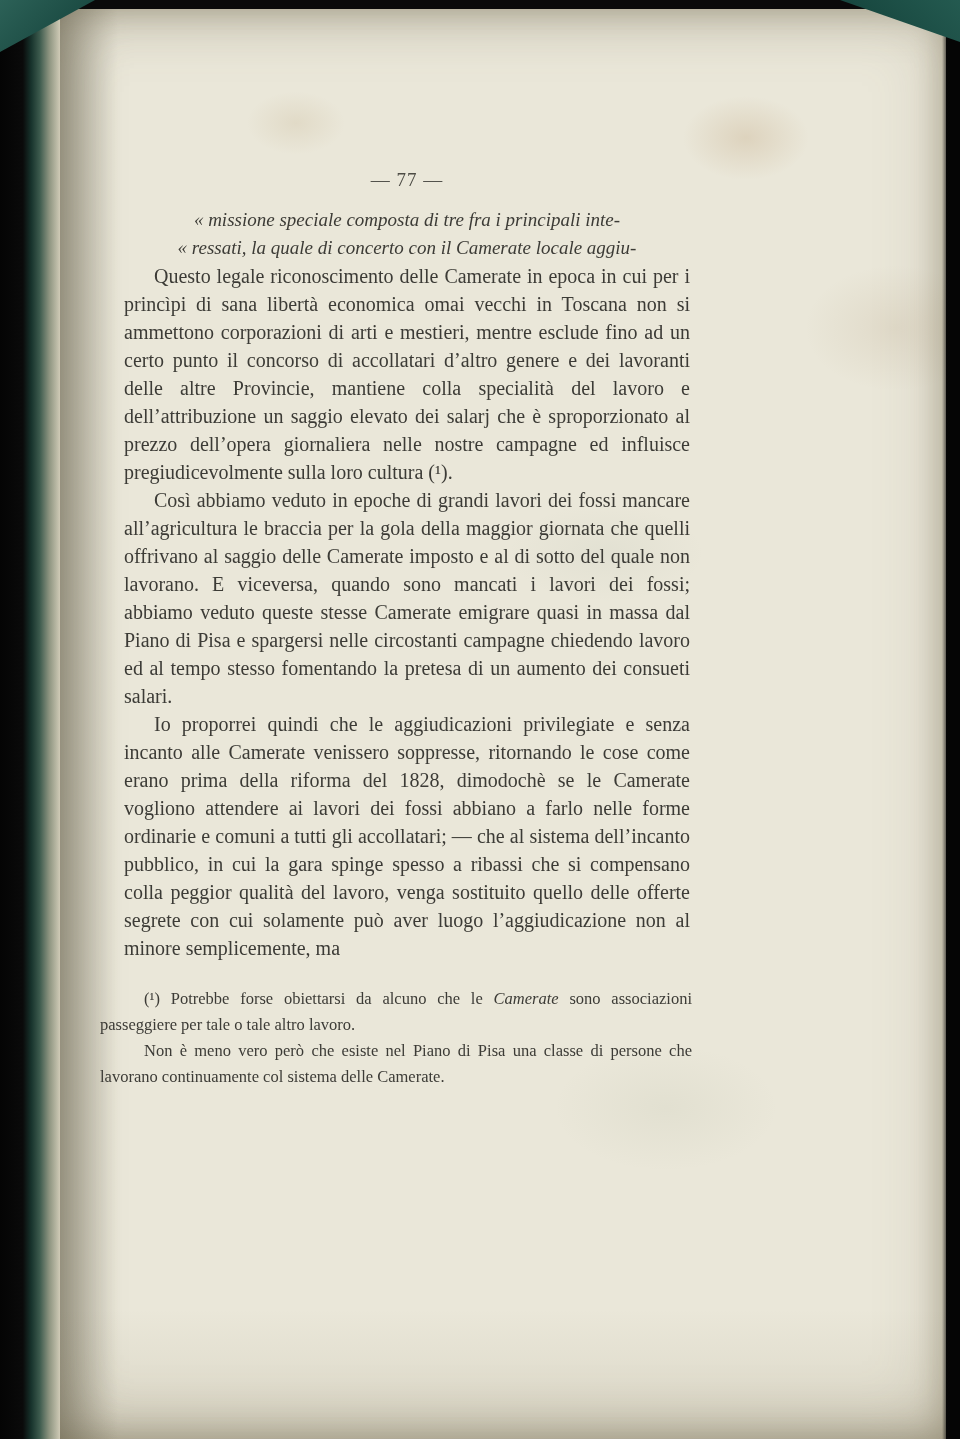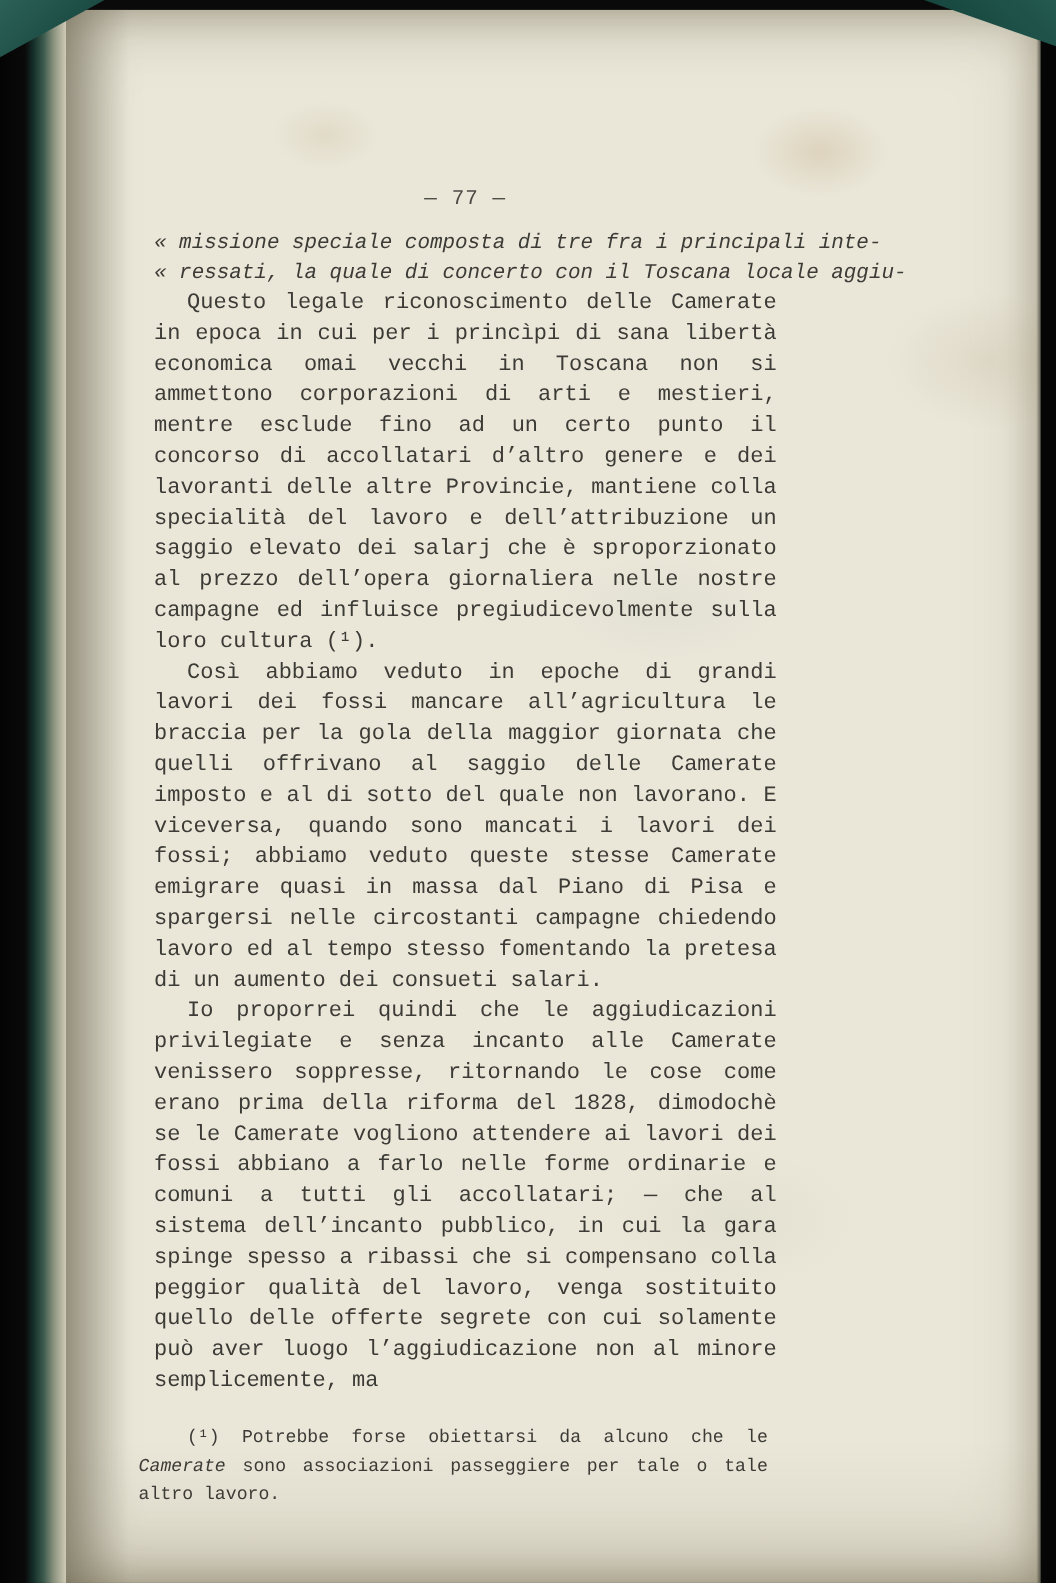--- a/index.html
+++ b/index.html
@@ -80,29 +80,28 @@
     position: absolute;
     top: 0; right: 0;
     width: 120px; height: 42px;
     background: linear-gradient(225deg, #245a50, #123f38);
     clip-path: polygon(0 0, 100% 0, 100% 100%);
     z-index: 4;
   }
   
   .content {
     position: absolute;
-    left: 140px;
+    left: 124px;
     top: 166px;
     width: 566px;
     color: #3c3b36;
     font-size: 20px;
     line-height: 28px;
     text-align: justify;
     z-index: 5;
-    font-family: Liberation Mono, monospace;
   }
   .page-number {
     text-align: center;
     font-size: 19px;
     color: #4d4c45;
     margin-bottom: 12px;
     letter-spacing: 1px;
   }
   .quote {
     font-style: italic;
@@ -118,21 +117,21 @@
     text-indent: 30px;
   }
   .footnotes {
     margin-top: 24px;
     margin-left: -24px;
     width: 592px;
     font-size: 16.5px;
     line-height: 26px;
   }
   .footnotes p {
-    margin: 10px;
+    margin: 0;
     text-indent: 44px;
   }
   .it { font-style: italic; }
 </style>
 </head>
 <body>
 
 <div class="scan">
 
   <div class="edge-left"></div>
@@ -142,26 +141,27 @@
   <div class="corner-tr"></div>
 
   <div class="paper"></div>
 
   <div class="content">
 
     <div class="page-number">— 77 —</div>
 
     <div class="quote">
       <div class="quote-line">« missione speciale composta di tre fra i principali inte-</div>
-      <div class="quote-line">« ressati, la quale di concerto con il Toscana locale aggiu-</div>
+      <div class="quote-line">« ressati, la quale di concerto con il Camerate locale aggiu-</div>
     </div>
 
     <p class="para">Questo legale riconoscimento delle Camerate in epoca in cui per i princìpi di sana libertà economica omai vecchi in Toscana non si ammettono corporazioni di arti e mestieri, mentre esclude fino ad un certo punto il concorso di accollatari d’altro genere e dei lavoranti delle altre Provincie, mantiene colla specialità del lavoro e dell’attribuzione un saggio elevato dei salarj che è sproporzionato al prezzo dell’opera giornaliera nelle nostre campagne ed influisce pregiudicevolmente sulla loro cultura (¹).</p>
     <p class="para">Così abbiamo veduto in epoche di grandi lavori dei fossi mancare all’agricultura le braccia per la gola della maggior giornata che quelli offrivano al saggio delle Camerate imposto e al di sotto del quale non lavorano. E viceversa, quando sono mancati i lavori dei fossi; abbiamo veduto queste stesse Camerate emigrare quasi in massa dal Piano di Pisa e spargersi nelle circostanti campagne chiedendo lavoro ed al tempo stesso fomentando la pretesa di un aumento dei consueti salari.</p>
     <p class="para">Io proporrei quindi che le aggiudicazioni privilegiate e senza incanto alle Camerate venissero soppresse, ritornando le cose come erano prima della riforma del 1828, dimodochè se le Camerate vogliono attendere ai lavori dei fossi abbiano a farlo nelle forme ordinarie e comuni a tutti gli accollatari; — che al sistema dell’incanto pubblico, in cui la gara spinge spesso a ribassi che si compensano colla peggior qualità del lavoro, venga sostituito quello delle offerte segrete con cui solamente può aver luogo l’aggiudicazione non al minore semplicemente, ma</p>
 
     <div class="footnotes">
       <p><span>(¹) Potrebbe forse obiettarsi da alcuno che le </span><span class="it">Camerate</span><span> sono associazioni passeggiere per tale o tale altro lavoro.</span></p>
+      <p>Non è meno vero però che esiste nel Piano di Pisa una classe di persone che lavorano continuamente col sistema delle Camerate.</p>
     </div>
 
   </div>
 
 </div>
 
 </body></html>

